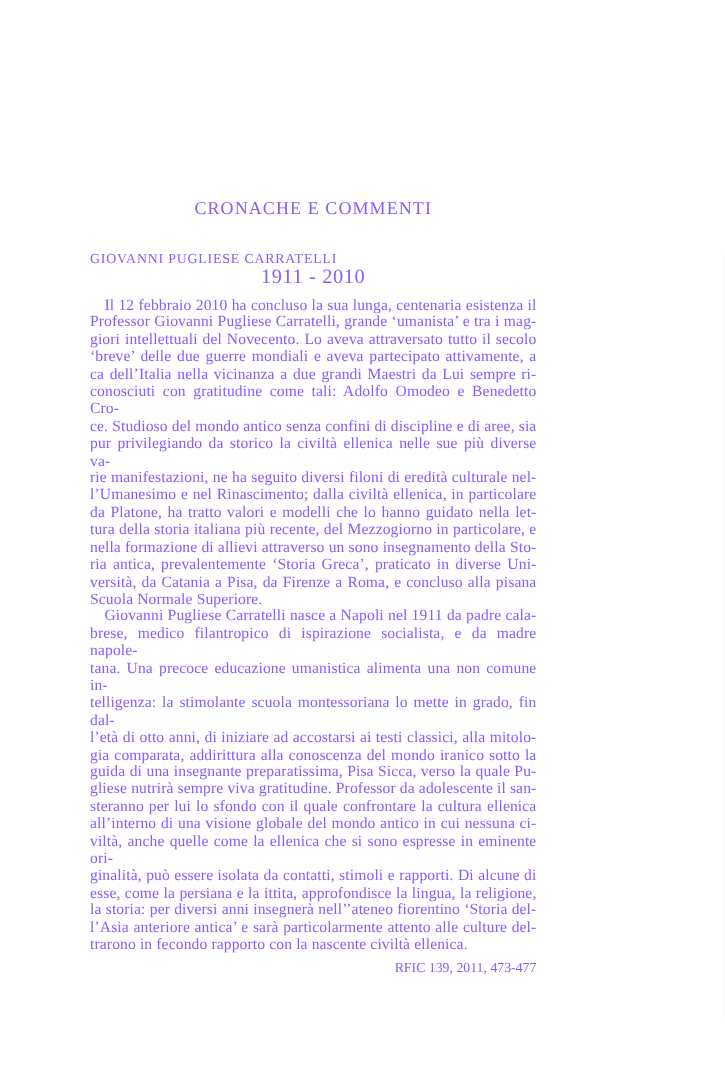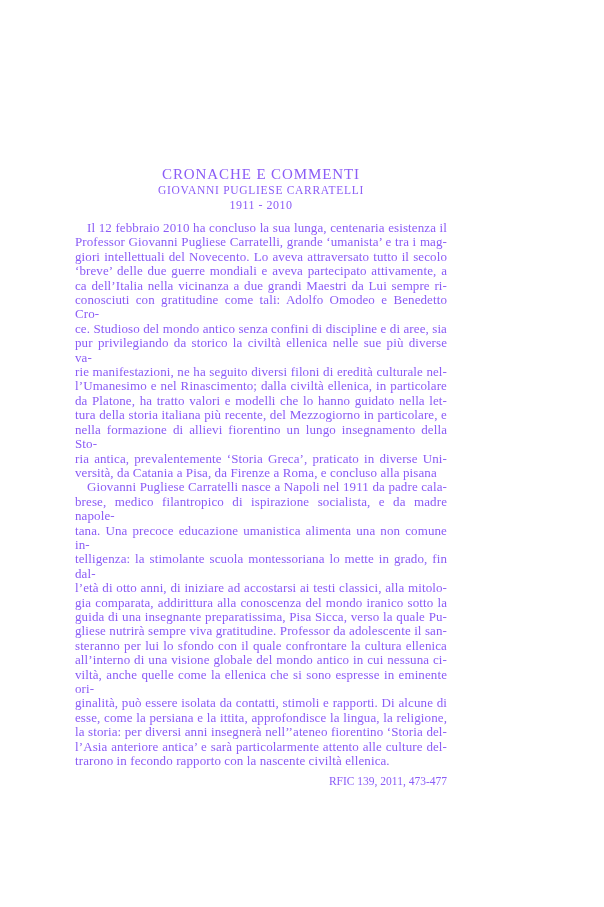--- a/index.html
+++ b/index.html
@@ -24,29 +24,29 @@
   }
   .section-title {
     padding-top: 165px;
     font-size: 15px;
     line-height: 18px;
     text-align: center;
     letter-spacing: 0.9px;
     white-space: nowrap;
   }
   .article-title {
+    margin-top: 26px;
     font-size: 11.5px;
     line-height: 14px;
-    text-align: center;
     letter-spacing: 0.7px;
     white-space: nowrap;
   }
   .article-dates {
     margin-top: 1px;
-    font-size: 12px;
+    font-size: 17px;
     line-height: 14px;
     text-align: center;
     letter-spacing: 0.5px;
   }
   .body-text {
     margin-top: 9px;
   }
   .para {
     margin: 0;
   }
@@ -85,23 +85,24 @@
           <div class="line">giori intellettuali del Novecento. Lo aveva attraversato tutto il secolo</div>
           <div class="line">‘breve’ delle due guerre mondiali e aveva partecipato attivamente, a</div>
           <div class="line">ca dell’Italia nella vicinanza a due grandi Maestri da Lui sempre ri-</div>
           <div class="line">conosciuti con gratitudine come tali: Adolfo Omodeo e Benedetto Cro-</div>
           <div class="line">ce. Studioso del mondo antico senza confini di discipline e di aree, sia</div>
           <div class="line">pur privilegiando da storico la civiltà ellenica nelle sue più diverse va-</div>
           <div class="line">rie manifestazioni, ne ha seguito diversi filoni di eredità culturale nel-</div>
           <div class="line">l’Umanesimo e nel Rinascimento; dalla civiltà ellenica, in particolare</div>
           <div class="line">da Platone, ha tratto valori e modelli che lo hanno guidato nella let-</div>
           <div class="line">tura della storia italiana più recente, del Mezzogiorno in particolare, e</div>
-          <div class="line">nella formazione di allievi fiorentino un lungo insegnamento della Sto-</div>
+          <div class="line">nella formazione di allievi attraverso un sono insegnamento della Sto-</div>
           <div class="line">ria antica, prevalentemente ‘Storia Greca’, praticato in diverse Uni-</div>
           <div class="line">versità, da Catania a Pisa, da Firenze a Roma, e concluso alla pisana</div>
+          <div class="line">Scuola Normale Superiore.</div>
         </div>
       <div class="para">
           <div class="line">Giovanni Pugliese Carratelli nasce a Napoli nel 1911 da padre cala-</div>
           <div class="line">brese, medico filantropico di ispirazione socialista, e da madre napole-</div>
           <div class="line">tana. Una precoce educazione umanistica alimenta una non comune in-</div>
           <div class="line">telligenza: la stimolante scuola montessoriana lo mette in grado, fin dal-</div>
           <div class="line">l’età di otto anni, di iniziare ad accostarsi ai testi classici, alla mitolo-</div>
           <div class="line">gia comparata, addirittura alla conoscenza del mondo iranico sotto la</div>
           <div class="line">guida di una insegnante preparatissima, Pisa Sicca, verso la quale Pu-</div>
           <div class="line">gliese nutrirà sempre viva gratitudine. Professor da adolescente il san-</div>

